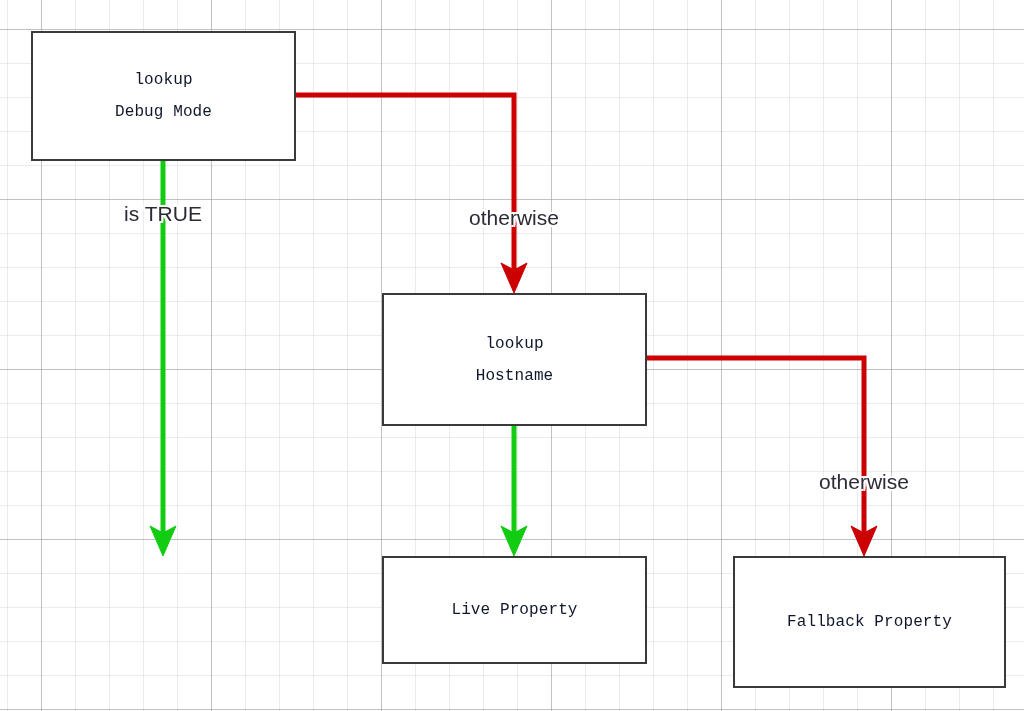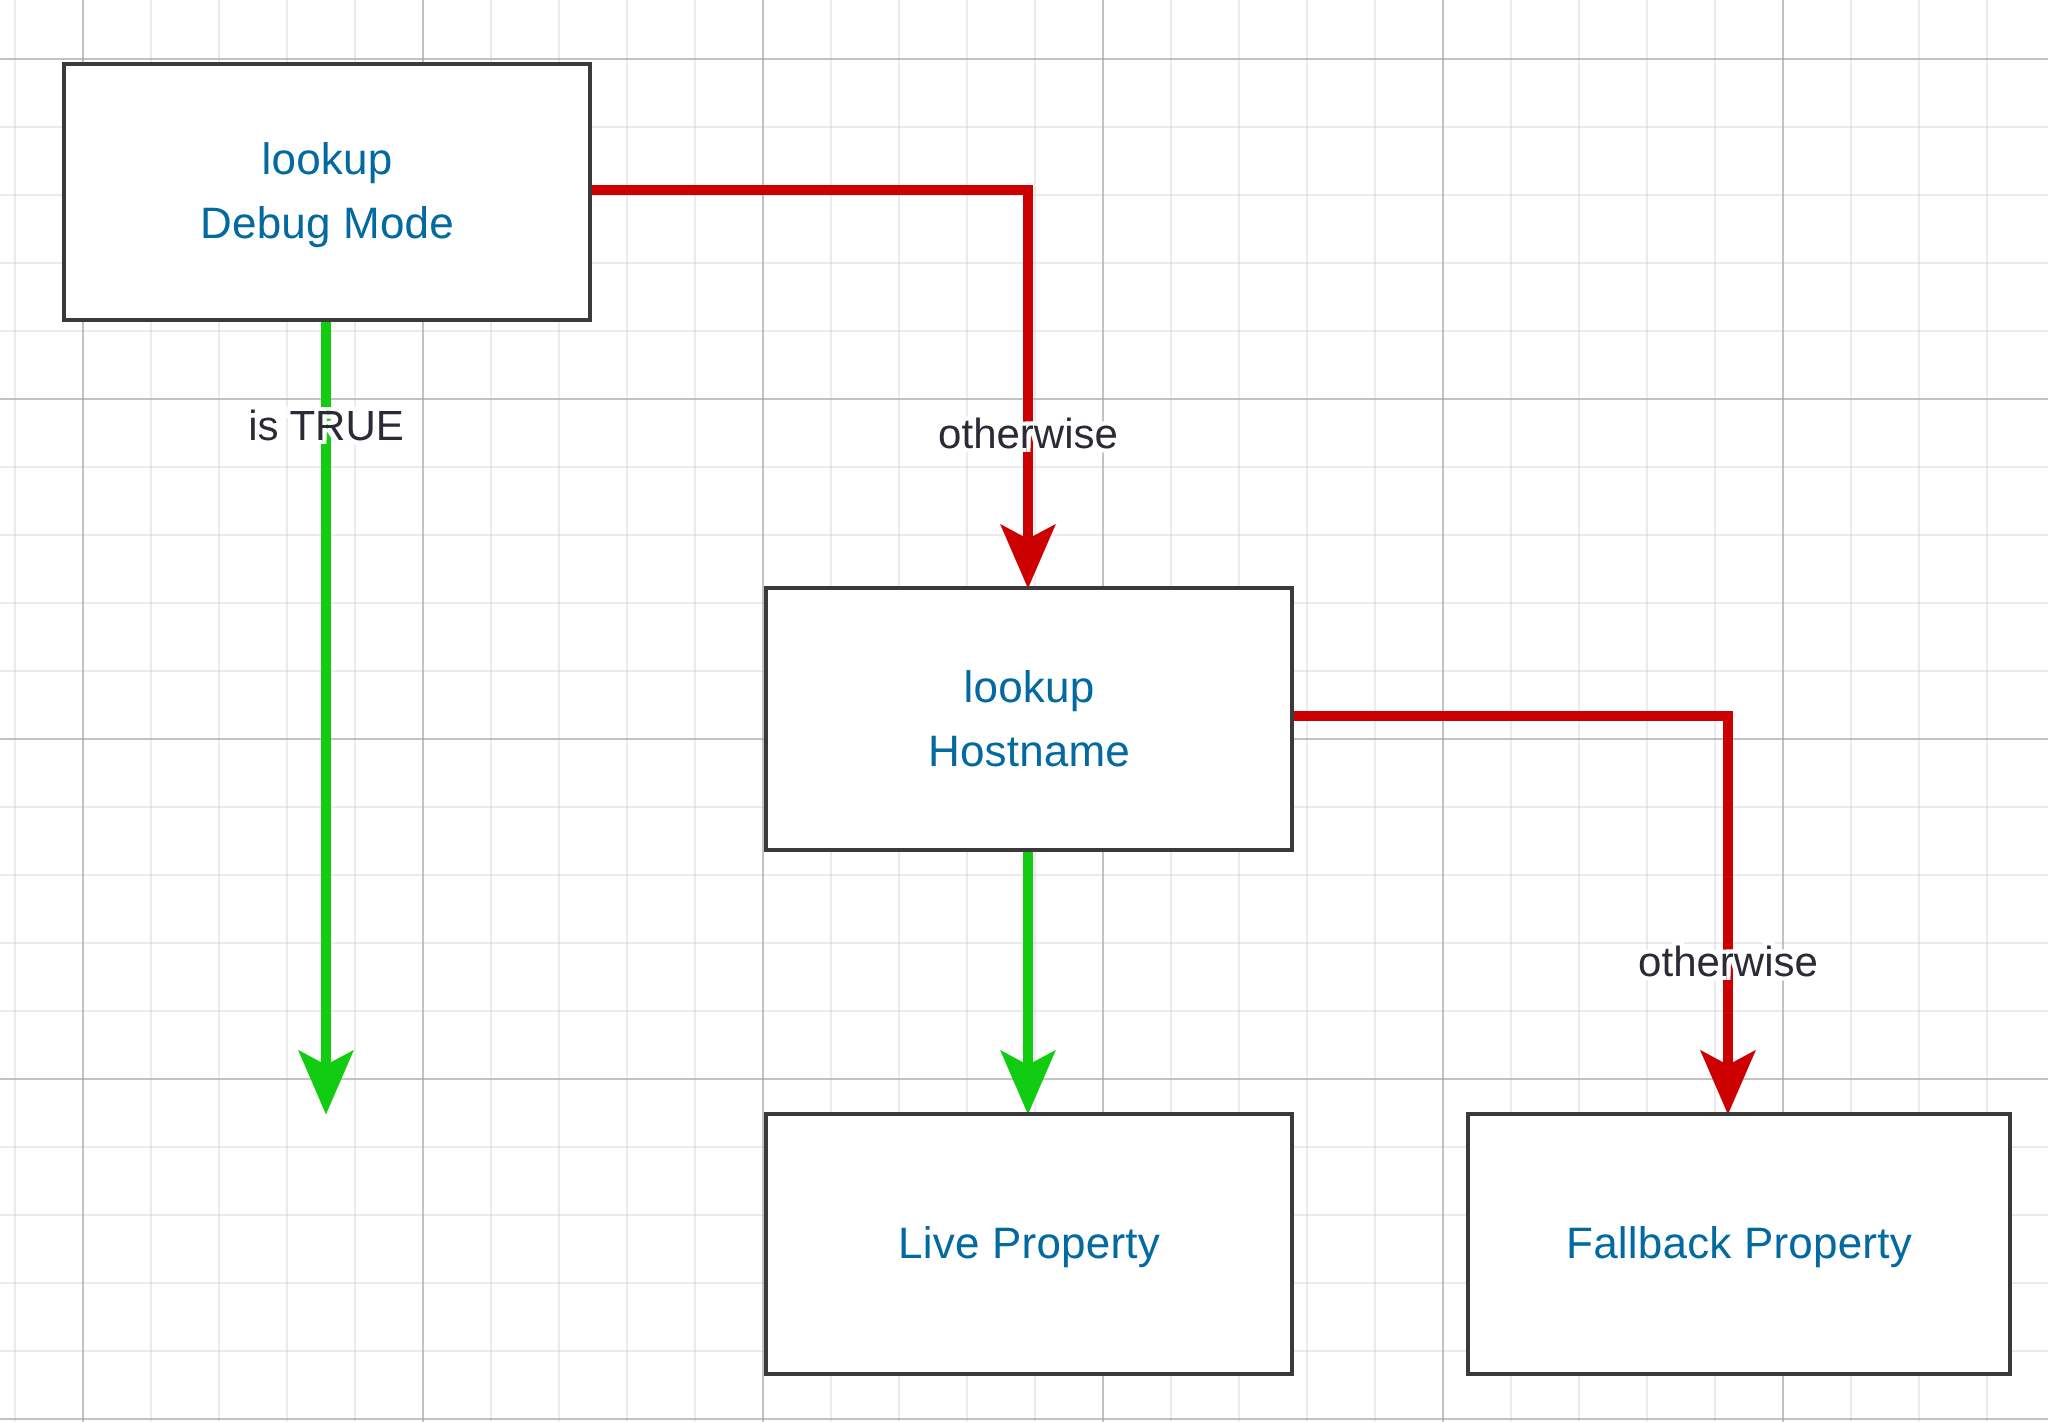--- a/index.html
+++ b/index.html
@@ -47,25 +47,26 @@
 
   .node {
     position: absolute;
     box-sizing: border-box;
     background: #ffffff;
     border: 2px solid #3a3a3a;
     display: flex;
     align-items: center;
     justify-content: center;
     text-align: center;
-    color: #0369a1;
-    font-size: 22px;
+    color: #0f172a;
+    font-size: 16px;
     line-height: 32px;
     white-space: pre-line;
     letter-spacing: 0.1px;
+    font-family: Liberation Mono, monospace;
   }
 
   .edge-label {
     position: absolute;
     transform: translate(-50%, -50%);
     color: #2b2b36;
     font-size: 21px;
     line-height: 24px;
     white-space: nowrap;
     background: rgba(255,255,255,0.0);
@@ -108,21 +109,21 @@
     <span>lookup
 Debug Mode</span>
   </div>
 
   <div class="node" style="left:382px; top:293px; width:265px; height:133px;">
     <span>lookup
 Hostname</span>
   </div>
 
 
-  <div class="node" style="left:382px; top:556px; width:265px; height:132px;">
+  <div class="node" style="left:382px; top:556px; width:265px; height:108px;">
     <span>Live Property</span>
   </div>
 
   <div class="node" style="left:733px; top:556px; width:273px; height:132px;">
     <span>Fallback Property</span>
   </div>
 
   <div class="edge-label" style="left:163px; top:214px;">is TRUE</div>
 
   <div class="edge-label" style="left:514px; top:218px;">otherwise</div>

